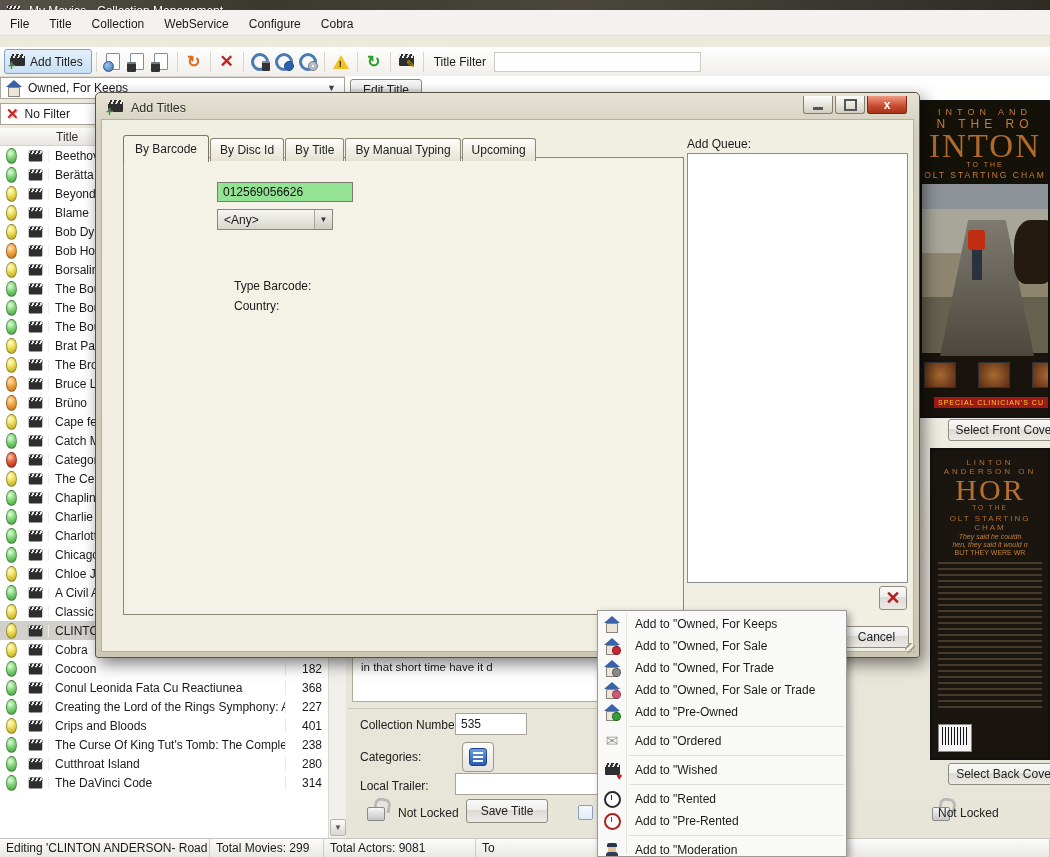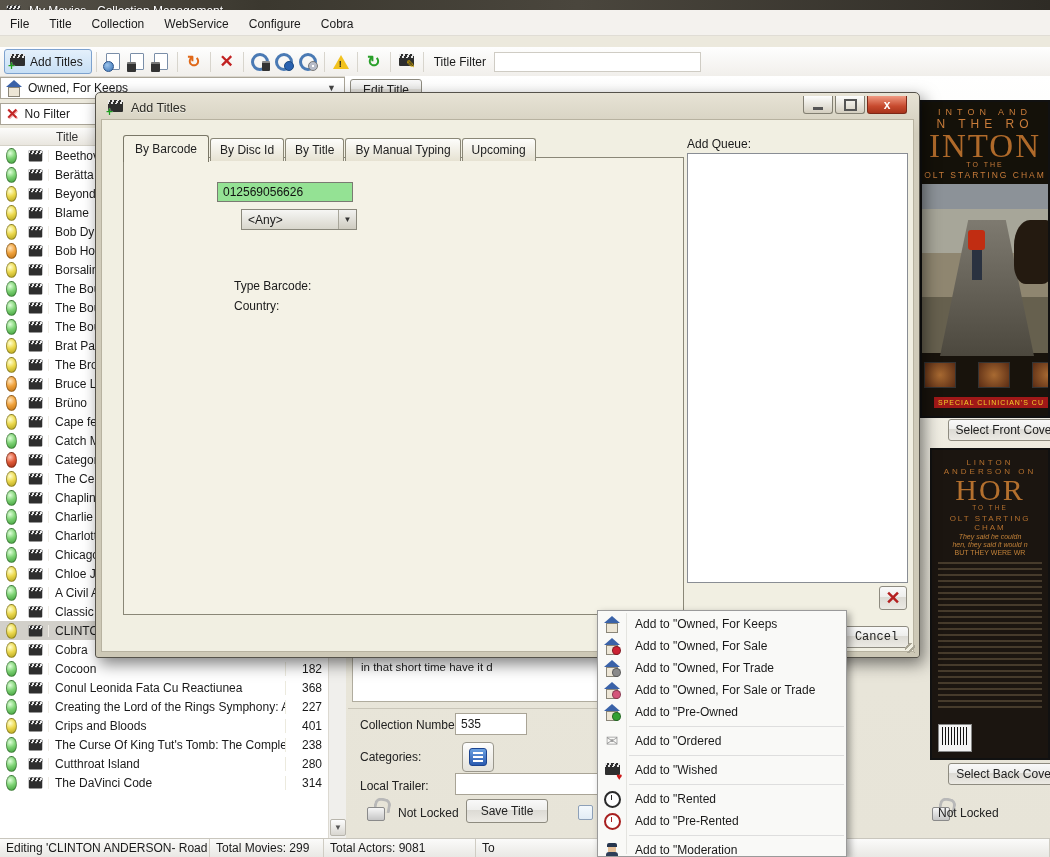--- a/index.html
+++ b/index.html
@@ -148,21 +148,21 @@
     background:linear-gradient(#fdfdfb,#e6e2d2);color:#222;}
   .tab.active{background:#f4f2e6;padding:6px 11px;position:relative;top:1px;border-color:#7a7767;}
   .tabpanel{position:absolute;left:27px;top:64px;width:559px;height:456px;border:1px solid #8a8777;background:#f4f2e6;z-index:2;}
 
   .group{position:absolute;border:1px solid #bdb8a6;border-radius:4px;}
   .glabel{position:absolute;top:-8px;left:8px;background:#f4f2e6;padding:0 4px;color:#333;}
 
   .greeninput{position:absolute;background:#94e294;border:1px solid #7a7a72;box-sizing:border-box;
     padding:2px 5px;color:#111;}
   .countrycombo{position:absolute;border:1px solid #8a887c;background:linear-gradient(#f6f6f4,#d8d6cc);
-    display:flex;align-items:center;box-sizing:border-box;padding-left:6px;margin-left:24px;}
+    display:flex;align-items:center;box-sizing:border-box;padding-left:6px;}
   .countrycombo .cbtn{margin-left:auto;width:17px;height:100%;border-left:1px solid #a8a69a;
     background:linear-gradient(#f2f2f0,#cfccc0);display:flex;align-items:center;justify-content:center;font-size:8px;color:#333;}
   .instr{position:absolute;width:214px;line-height:14px;color:#1c1c1c;}
 
   .bcsample{position:absolute;background:#fff;border:2px solid #222;box-sizing:border-box;padding:4px 4px 2px 6px;}
   .bcrow{display:flex;align-items:center;height:38px;position:relative;}
   .bclabel{font-size:21px;color:#111;width:48px;font-family:"Liberation Sans",sans-serif;}
   .bcbars{width:128px;height:20px;align-self:flex-start;margin-top:1px;
     background:repeating-linear-gradient(90deg,#111 0 2px,#fff 2px 4px,#111 4px 5px,#fff 5px 8px);}
   .bcnum{position:absolute;left:52px;top:19px;width:128px;text-align:center;font-size:11px;color:#111;letter-spacing:1px;}
@@ -186,21 +186,21 @@
   .srhead{position:absolute;display:flex;background:linear-gradient(#fdfdfd,#e6e6e4);border-bottom:1px solid #d0d0cc;color:#222;}
   .srhead span{padding:2px 4px;border-right:1px solid #e2e2de;box-sizing:border-box;white-space:nowrap;overflow:hidden;}
   .srrow{position:absolute;display:flex;align-items:center;background:linear-gradient(#fbfbfc,#e2e2e6);border-bottom:1px solid #e8e8ea;}
   .srrow .c{padding:0 4px;box-sizing:border-box;white-space:nowrap;overflow:hidden;}
   .hobbit{width:31px;height:46px;border:1px solid #555;
     background:radial-gradient(circle at 50% 72%,#f4c028 0 16%,#b8471e 42%,#5a1a2e 72%,#281020 100%);}
   .srcicon{width:17px;height:21px;background:linear-gradient(#eef4fb,#c5d8ee);border:1px solid #7a9ac0;border-radius:2px;position:relative;}
   .srcicon::after{content:"";position:absolute;left:2px;top:7px;width:11px;height:8px;background:#333;
     border-top:3px solid #888;border-radius:1px;}
 
-  .dlgbtn{position:absolute;height:22px;font-family:Liberation Mono, monospace;}
+  .dlgbtn{position:absolute;height:22px;}
   .pvicon{width:12px;height:15px;background:#fff;border:1px solid #4a7ab4;border-radius:1px;position:relative;}
   .pvicon::after{content:"";position:absolute;right:-3px;bottom:-2px;width:7px;height:7px;border:2px solid #3a6aa4;border-radius:50%;background:rgba(255,255,255,.6);}
   .globeicon{width:14px;height:14px;border-radius:50%;background:radial-gradient(circle at 35% 30%,#cfdff0,#7a9cc4 55%,#43618a);border:1px solid #3a5a80;}
   .discicon{width:14px;height:14px;border-radius:50%;background:radial-gradient(circle,#fff 12%,#d6dae2 18%,#9aa2ae 90%);border:1px solid #6a7280;position:relative;}
   .discicon::after{content:"";position:absolute;left:5px;top:5px;width:4px;height:4px;background:#f4f4f4;border-radius:50%;border:1px solid #888;}
   .qlist{position:absolute;background:#fff;border:1px solid #898d94;}
   .xbtn{position:absolute;width:28px;height:24px;}
   .xbtn span{color:#b42020;font-weight:bold;font-size:18px;line-height:1;}
   .grip{position:absolute;right:4px;bottom:4px;width:10px;height:10px;
     background:repeating-linear-gradient(135deg,transparent 0 3px,#a8a494 3px 5px);}

